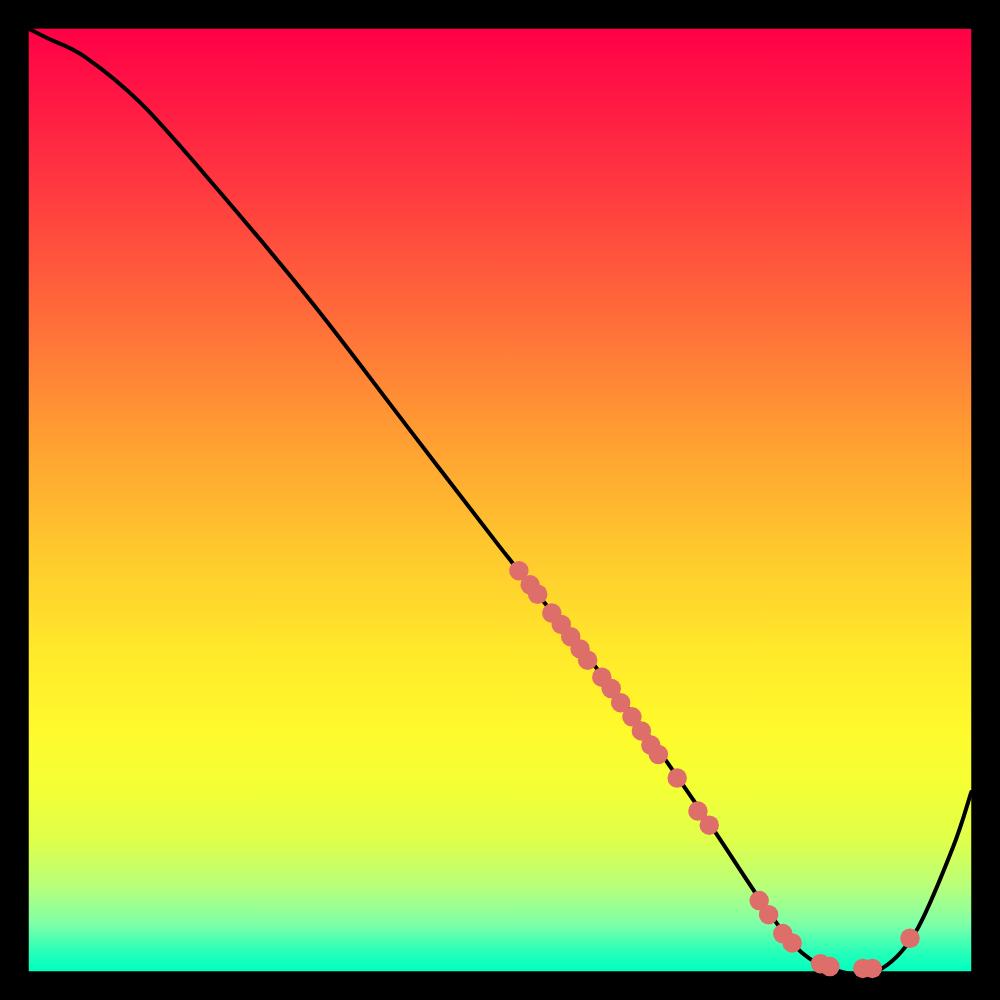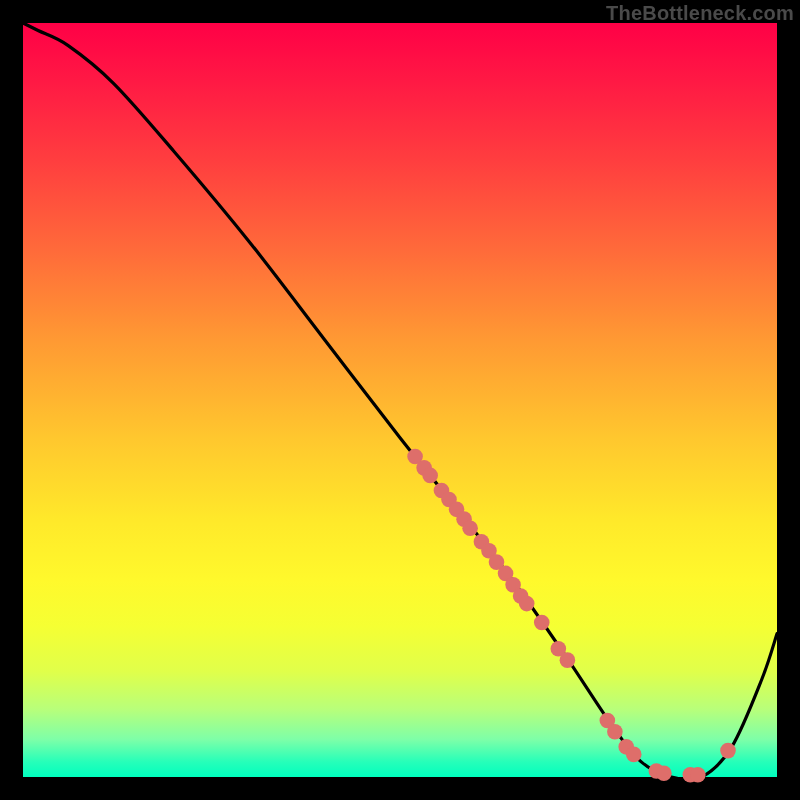--- a/index.html
+++ b/index.html
@@ -91,14 +91,13 @@
           <circle cx="603.2" cy="723.84" r="7.8" fill="#de6e6a"></circle>
           <circle cx="610.74" cy="731.38" r="7.8" fill="#de6e6a"></circle>
           <circle cx="633.36" cy="747.968" r="7.8" fill="#de6e6a"></circle>
           <circle cx="640.9" cy="750.23" r="7.8" fill="#de6e6a"></circle>
           <circle cx="667.29" cy="751.738" r="7.8" fill="#de6e6a"></circle>
           <circle cx="674.83" cy="751.738" r="7.8" fill="#de6e6a"></circle>
           <circle cx="704.99" cy="727.61" r="7.8" fill="#de6e6a"></circle>
         </g>
     </svg>
   </div>
-  <div class="watermark">TheBottleneck.com</div>
 </div>
 
 </body></html>

